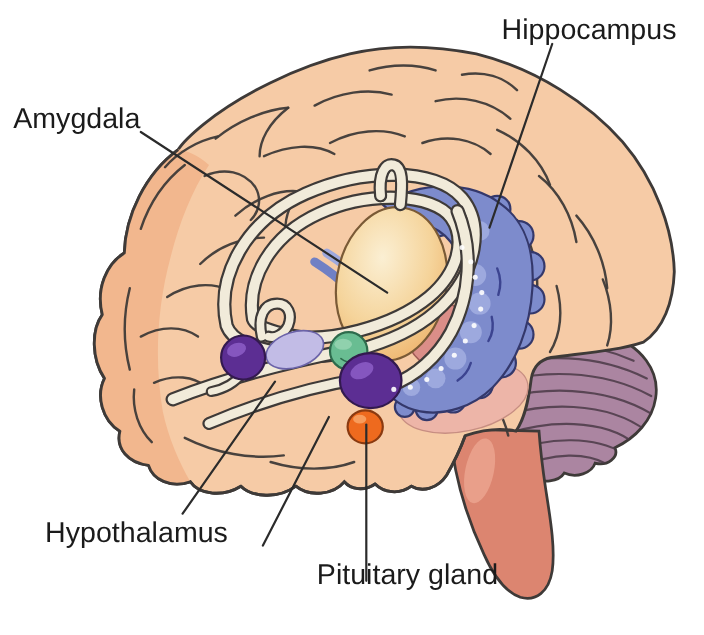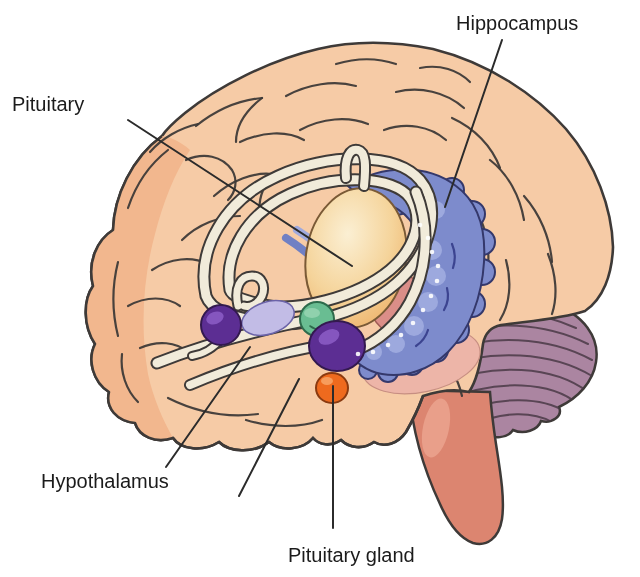--- a/index.html
+++ b/index.html
@@ -1,25 +1,25 @@
 <!DOCTYPE html>
 <html><head>
 <meta charset="utf-8">
 <style>
   html,body{margin:0;padding:0;background:#fff;}
   .stage{position:relative;width:640px;height:577px;background:#fff;overflow:hidden;
          font-family:"Liberation Sans", sans-serif;}
   .stage svg{position:absolute;left:0;top:0;}
-  .label{position:absolute;font-size:20px;color:#1B1B1B;white-space:nowrap;line-height:1.1;
+  .label{position:absolute;font-size:26px;color:#1B1B1B;white-space:nowrap;line-height:1.1;
          letter-spacing:0px;}
   .lbl-thalamus{left:12px;top:93px;}
   .lbl-hippocampus{left:456px;top:12px;}
   .lbl-hypothalamus{left:41px;top:470px;}
   .lbl-amygdala{left:150px;top:508px;}
-  .lbl-pituitary{left:288px;top:544px;text-align:right;}
+  .lbl-pituitary{left:288px;top:508px;text-align:right;}
   .gyrus{fill:none;stroke:#3E3A38;stroke-width:2.2;stroke-linecap:round;opacity:.95;}
   .band-o{fill:none;stroke:#3E3A38;stroke-linecap:round;stroke-linejoin:round;}
   .band-i{fill:none;stroke:#F1EBDA;stroke-linecap:round;stroke-linejoin:round;}
   .stria{fill:none;stroke:#4A3A46;stroke-width:2;stroke-linecap:round;opacity:.85;}
   .hsulcus{fill:none;stroke:#3C4490;stroke-width:2.2;stroke-linecap:round;}
   .outline-only{fill:none;stroke:#3E3A38;stroke-width:2.6;stroke-linejoin:round;}
 </style>
 </head>
 <body>
 
@@ -184,17 +184,17 @@
 
     <g stroke-width="2" fill="none" stroke-linecap="round" stroke="#2B2B2B">
       <line x1="128" y1="120" x2="352" y2="266"></line>
       <line x1="502" y1="40" x2="445" y2="207"></line>
       <line x1="166" y1="467" x2="250" y2="347"></line>
       <line x1="239" y1="496" x2="299" y2="379"></line>
       <line x1="333" y1="528" x2="333" y2="386"></line>
     </g>
   </svg>
 
-  <div class="label lbl-thalamus">Pituitary</div>
+  <div class="label lbl-thalamus">Amygdala</div>
   <div class="label lbl-hippocampus">Hippocampus</div>
   <div class="label lbl-hypothalamus">Hypothalamus</div>
   <div class="label lbl-pituitary">Pituitary gland</div>
 </div>
 
 </body></html>

